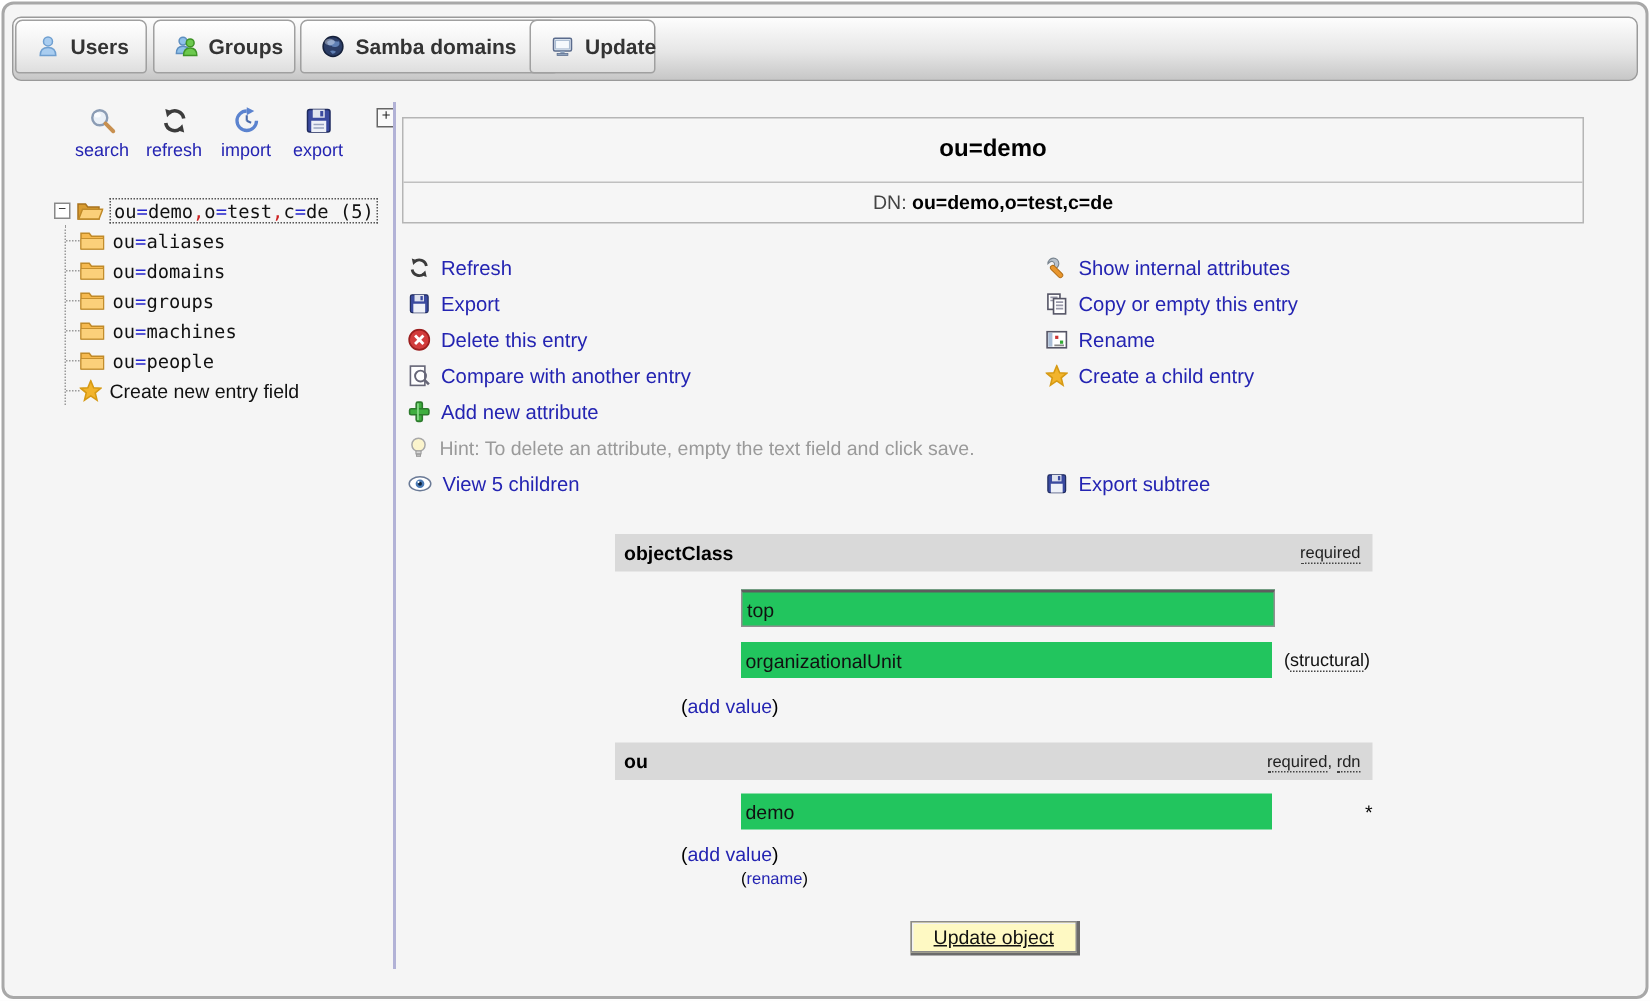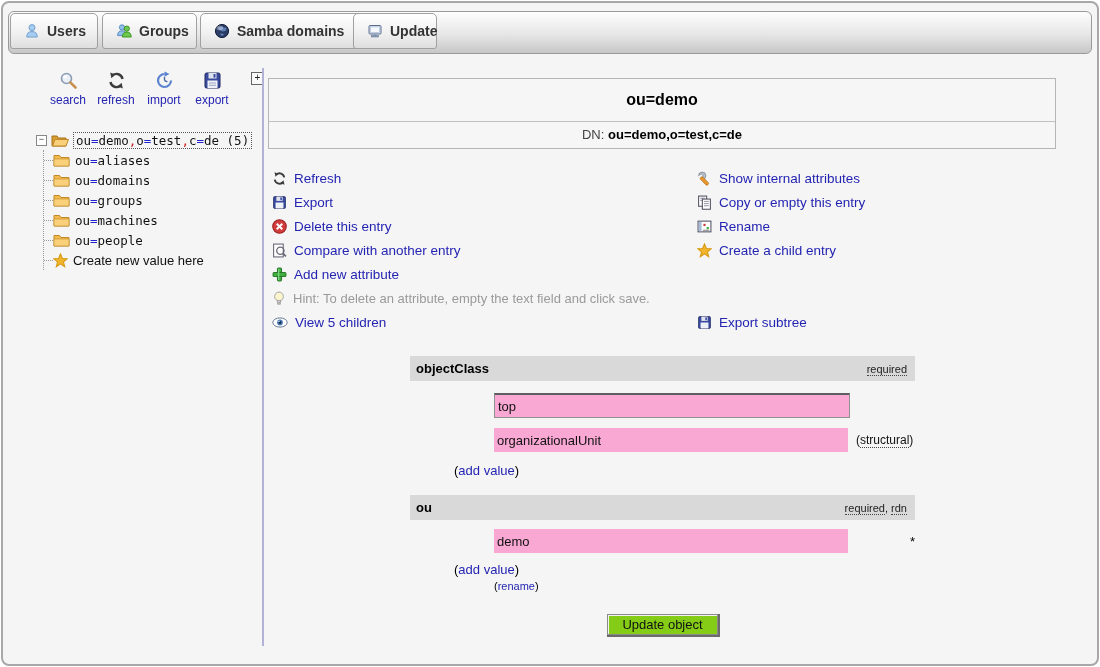--- a/index.html
+++ b/index.html
@@ -51,33 +51,33 @@
   .spacer48{height:48px;}
   
   .attrtable{position:absolute;left:410px;top:356px;width:505px;}
   .attrhdr{height:25px;background:#d9d9d9;display:flex;align-items:center;
            justify-content:space-between;padding:0 8px 0 6px;box-sizing:border-box;}
   .attrname{font-weight:bold;font-size:13px;color:#000;}
   .attrflags{font-size:11px;color:#222;}
   .dotted{border-bottom:1px dotted #444;}
   .vrow{display:flex;align-items:center;margin-left:84px;}
   .vinput{width:348px;height:20px;font-size:13px;font-family:"Liberation Sans","DejaVu Sans",sans-serif;
-          color:#111;background:#f9a8d4;padding:1px 3px;box-sizing:content-box;}
+          color:#111;background:#22c55e;padding:1px 3px;box-sizing:content-box;}
   .vinput.focused{border:1px solid #909090;border-top:2px solid #5e5e5e;}
   .vinput.flat{border:none;height:22px;}
   .note{font-size:12px;color:#111;margin-left:8px;white-space:nowrap;}
   .addvalue{margin-left:44px;font-size:13px;color:#000;cursor:pointer;}
   .addvalue .inner{color:#2424b2;}
   .renamelink{margin-left:84px;font-size:11px;color:#000;cursor:pointer;}
   .renamelink .inner{color:#2424b2;}
   .rdnstar{font-size:13px;color:#000;}
   .btnrow{text-align:center;margin-top:22px;}
-  .updbtn{font-size:13px;color:#111;background:#84cc16;border:1px solid #8a8a8a;
+  .updbtn{font-size:13px;color:#111;background:#fef9c3;border:1px solid #8a8a8a;
           box-shadow:1px 1px 0 1px #6b6b6b, inset 1px 1px 0 #f2f2f2;
-          padding:2px 14px;cursor:pointer;font-family:"Liberation Sans","DejaVu Sans",sans-serif;}
+          padding:2px 14px;cursor:pointer;font-family:"Liberation Sans","DejaVu Sans",sans-serif;text-decoration:underline;}
 </style>
 </head>
 <body>
 
 <div class="page">
   <div class="frame"></div>
 
   <div class="tabbar"></div>
 
   <div class="tab" style="left:10px;width:88px;">
@@ -201,21 +201,21 @@
         <svg width="17" height="13" viewBox="0 0 17 13">
           <path d="M1 1.5 L6.5 1.5 L8 3.5 L16 3.5 L16 12 L1 12 Z" fill="#f6b94f" stroke="#c08a28"></path>
           <path d="M1 5 L16 5 L16 12 L1 12 Z" fill="#fbd07a" stroke="#c08a28" stroke-width="0.6"></path>
         </svg>
         <span class="kidlabel"><span class="seg-k">ou</span><span class="seg-b">=</span><span class="seg-k">people</span></span>
       </div>
       <div class="trow">
         <svg width="15" height="15" viewBox="0 0 14 14">
           <polygon points="7,0.8 8.8,5.1 13.3,5.4 9.8,8.3 10.9,12.8 7,10.2 3.1,12.8 4.2,8.3 0.7,5.4 5.2,5.1" fill="#f2b42c" stroke="#d69a14"></polygon>
         </svg>
-        <span class="createlabel">Create new value here</span>
+        <span class="createlabel">Create new entry field</span>
       </div>
     </div>
   </div>
 
   <div class="divider"></div>
 
   <div class="hdrbox">
     <div class="hdrtitle">ou=demo</div>
     <div class="hdrdn"><span>DN:</span>&nbsp;<b>ou=demo,o=test,c=de</b></div>
   </div>

